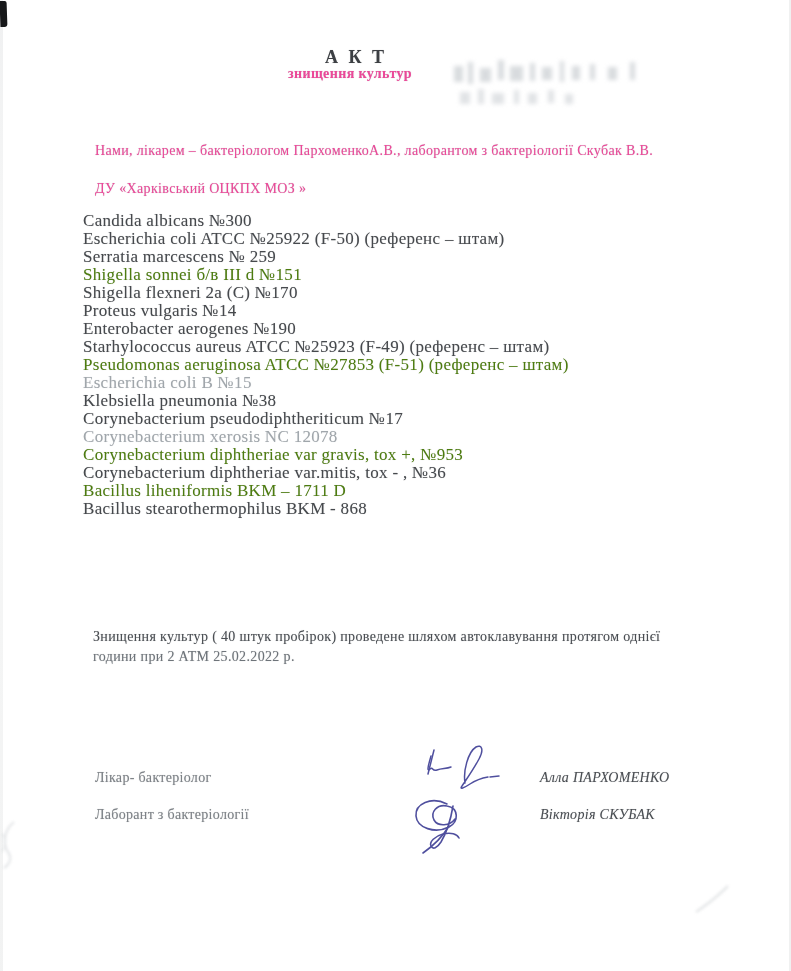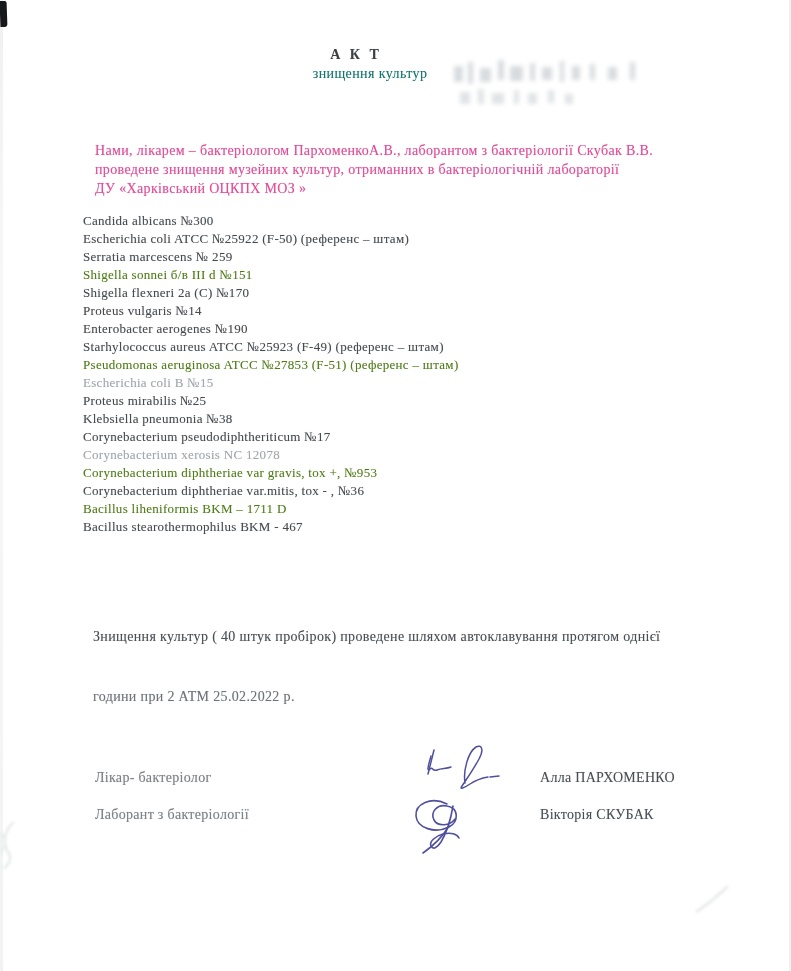--- a/index.html
+++ b/index.html
@@ -3,35 +3,35 @@
 <meta charset="utf-8">
 <style>
   html,body{margin:0;padding:0;background:#fbfbfb;}
   .page{
     position:relative;width:791px;height:971px;background:#ffffff;
     overflow:hidden;
     font-family:"Liberation Serif","DejaVu Serif",serif;
     color:#46494d;
   }
   .txt{position:absolute;white-space:nowrap;text-shadow:0 0 1px rgba(70,73,77,.30);}
-  .title-1{position:absolute;left:0;top:47px;width:712px;text-align:center;font-weight:bold;font-size:14px;letter-spacing:3px;color:#3c3f43;}
-  .title-2{position:absolute;left:0;top:66px;width:700px;text-align:center;font-weight:normal;font-size:14px;letter-spacing:.4px;color:#0f766e;margin-left:20px;}
+  .title-1{position:absolute;left:0;top:47px;width:712px;text-align:center;font-weight:bold;font-size:18px;letter-spacing:3px;color:#3c3f43;}
+  .title-2{position:absolute;left:0;top:66px;width:700px;text-align:center;font-weight:bold;font-size:14px;letter-spacing:.4px;color:#ec4899;}
   
   .intro-line{font-size:14px;letter-spacing:.35px;line-height:19px;color:#ec4899;}
   
   .culture-list{position:absolute;left:83px;top:212px;}
-  .culture-item{font-size:13px;letter-spacing:.3px;line-height:18px;white-space:nowrap;text-shadow:0 0 1px rgba(70,73,77,.28);}
+  .culture-item{font-size:17px;letter-spacing:.3px;line-height:18px;white-space:nowrap;text-shadow:0 0 1px rgba(70,73,77,.28);}
   .dim{color:#4d7c0f;text-shadow:0 0 1px rgba(128,134,139,.3);}
   .faded{color:#a0a6ab;text-shadow:0 0 1px rgba(160,166,171,.3);}
   
   .note-line{font-size:14px;letter-spacing:.35px;line-height:20px;color:#4a4e53;}
   .note-line.second{color:#6e747a;}
   
   .sig-role{font-size:14px;letter-spacing:.3px;color:#7d8287;}
-  .sig-name{font-size:14px;letter-spacing:.3px;color:#4a4e53;}
+  .sig-name{font-size:14px;letter-spacing:.3px;color:#4a4e53;font-style:italic;}
   .ink{position:absolute;filter:blur(.3px);opacity:.9;}
   
   .artifact{position:absolute;pointer-events:none;}
   .ghost{filter:blur(2.1px);opacity:.5;}
   .corner-mark{left:0;top:1px;width:7px;height:26px;background:#17181a;border-radius:0 2px 3px 0;transform:rotate(-2deg);}
   .edge-strip-left{left:0;top:0;width:3px;height:971px;background:linear-gradient(#e9eaeb, #f3f4f4 30%, #eceded);opacity:.7;}
   .edge-strip-right{right:0;top:0;width:2px;height:971px;background:#f0f1f1;}
   .smudge{filter:blur(1.4px);opacity:.55;}
 </style>
 </head>
@@ -73,46 +73,44 @@
   </svg>
 
   <svg class="artifact smudge" style="left:690px;top:882px;" width="44" height="34" viewBox="0 0 44 34">
     <path d="M38 4 C30 12 18 22 6 30" fill="none" stroke="#c6cacd" stroke-width="2"></path>
   </svg>
 
   <div class="txt title-1">А К Т</div>
   <div class="txt title-2">знищення культур</div>
 
   <div class="txt intro-line" style="left:95px;top:141px;">Нами, лікарем – бактеріологом ПархоменкоА.В., лаборантом з бактеріології Скубак В.В.</div>
-  <div class="txt intro-line" style="left:95px;top:160px;">проведене знищення музейних культур, отриманних в бактеріологічній лабораторії</div>
   <div class="txt intro-line" style="left:95px;top:179px;">ДУ «Харківський ОЦКПХ МОЗ »</div>
 
   <div class="culture-list">
     <div class="culture-item">Candida albicans №300</div>
     <div class="culture-item">Escherichia coli ATCC №25922 (F-50) (референс – штам)</div>
     <div class="culture-item">Serratia marcescens № 259</div>
     <div class="culture-item dim">Shigella sonnei б/в III d №151</div>
     <div class="culture-item">Shigella flexneri 2a (C) №170</div>
     <div class="culture-item">Proteus vulgaris №14</div>
     <div class="culture-item">Enterobacter aerogenes №190</div>
     <div class="culture-item">Starhylococcus aureus ATCC №25923 (F-49) (референс – штам)</div>
     <div class="culture-item dim">Pseudomonas aeruginosa ATCC №27853 (F-51) (референс – штам)</div>
     <div class="culture-item faded">Escherichia coli B №15</div>
-    <div class="culture-item">Proteus mirabilis №25</div>
     <div class="culture-item">Klebsiella pneumonia №38</div>
     <div class="culture-item">Corynebacterium pseudodiphtheriticum №17</div>
     <div class="culture-item faded">Corynebacterium xerosis NC 12078</div>
     <div class="culture-item dim">Corynebacterium diphtheriae var gravis, tox +, №953</div>
     <div class="culture-item">Corynebacterium diphtheriae var.mitis, tox - , №36</div>
     <div class="culture-item dim">Bacillus liheniformis BKM – 1711 D</div>
-    <div class="culture-item">Bacillus stearothermophilus BKM - 467</div>
+    <div class="culture-item">Bacillus stearothermophilus BKM - 868</div>
   </div>
 
   <div class="txt note-line" style="left:93px;top:627px;">Знищення культур ( 40 штук пробірок) проведене шляхом автоклавування протягом однієї</div>
-  <div class="txt note-line second" style="left:93px;top:647px;margin-top:40px;">години при 2 АТМ 25.02.2022 р.</div>
+  <div class="txt note-line second" style="left:93px;top:647px;">години при 2 АТМ 25.02.2022 р.</div>
 
   <div class="txt sig-role" style="left:95px;top:770px;">Лікар- бактеріолог</div>
   <div class="txt sig-name" style="left:540px;top:770px;">Алла ПАРХОМЕНКО</div>
   <div class="txt sig-role" style="left:95px;top:807px;">Лаборант з бактеріології</div>
   <div class="txt sig-name" style="left:540px;top:807px;">Вікторія СКУБАК</div>
 
   <svg class="ink" style="left:418px;top:739px;" width="95" height="60" viewBox="0 0 95 60">
     <g fill="none" stroke="#3d3d94" stroke-width="1.5" stroke-linecap="round">
       <path d="M13 17 C11 24 8 34 12 30 C15 27 14 33 19 31 C24 29 28 30 33 28"></path>
       <path d="M16 11 L10 35"></path>

